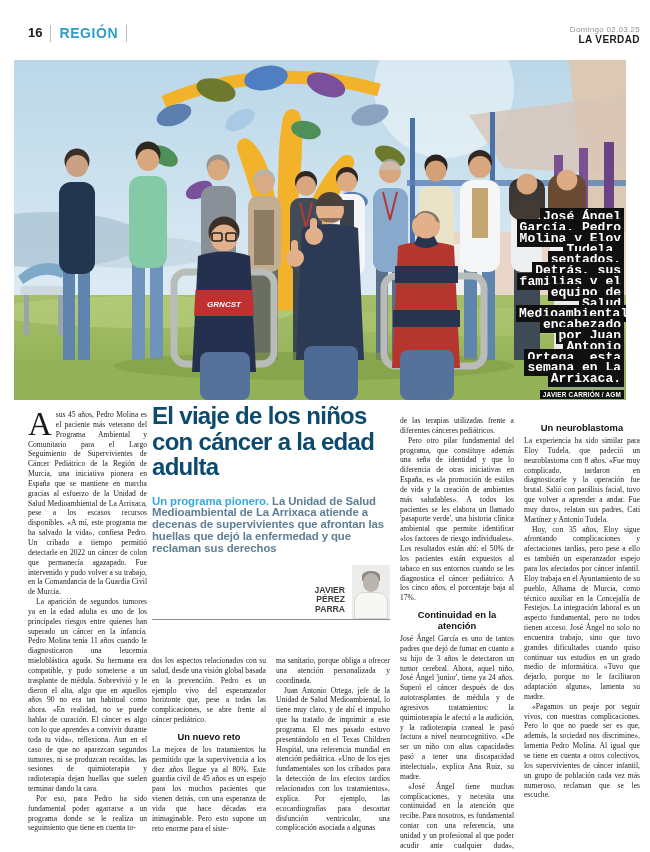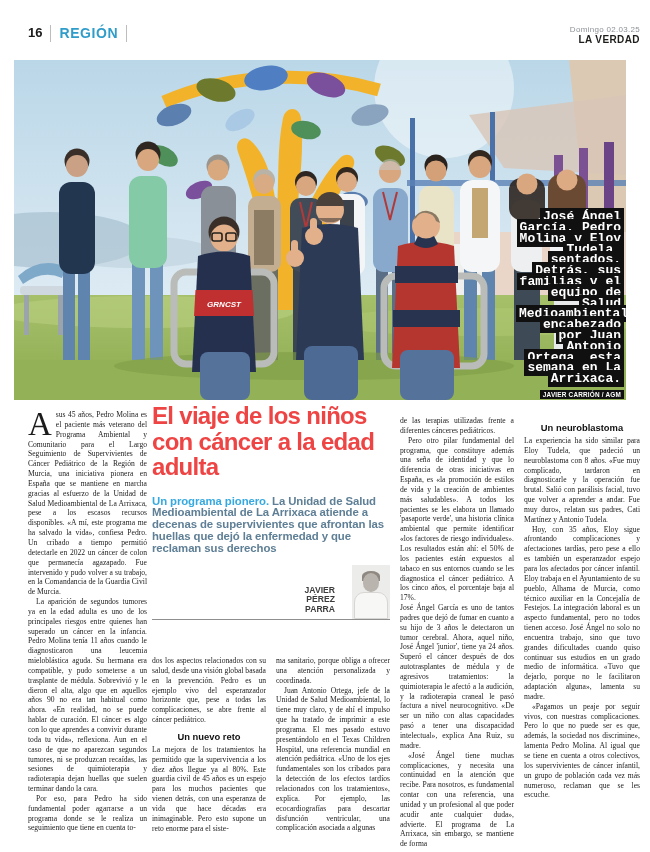--- a/index.html
+++ b/index.html
@@ -28,27 +28,27 @@
   .caption span { background:#101010; padding:1px 3px;
                   -webkit-box-decoration-break:clone; box-decoration-break:clone; }
   .credit { position:absolute; right:2px; bottom:2px; text-align:right;
             font-family:"Liberation Sans", sans-serif; font-size:6.4px; font-weight:bold;
             color:#fff; letter-spacing:0.2px; }
   .credit span { background:#101010; padding:1px 3px; }
 
   
   .head-block { position:absolute; left:152px; top:403px; width:238px; }
   .headline { font-family:"Liberation Sans", sans-serif; font-weight:bold;
-              font-size:24px; line-height:25.5px; letter-spacing:-0.7px; color:#ef4444; }
+              font-size:24px; line-height:25.5px; letter-spacing:-0.7px; color:#0c4a6e; }
   .standfirst { margin-top:16px; font-family:"Liberation Sans", sans-serif;
                 font-weight:bold; font-size:11.4px; line-height:11.8px; letter-spacing:-0.1px; }
   .sf-lead { color:#36a9e0; }
   .sf-rest { color:#5e7f95; }
   .byline-row { margin-top:8px; height:58px; display:flex; justify-content:flex-end;
-                align-items:flex-end; gap:17px; border-bottom:1px solid #8f8f8f; }
+                align-items:flex-end; gap:7px; border-bottom:1px solid #8f8f8f; }
   .byline { width:48px; text-align:right; font-family:"Liberation Sans", sans-serif;
             font-size:8.6px; font-weight:bold; color:#3c3c3c; line-height:9.6px;
             margin-bottom:5px; }
   .portrait { width:38px; height:54px; background:#ececea; position:relative; overflow:hidden; }
   .portrait .p-head { position:absolute; left:11px; top:8px; width:16px; height:19px;
                       border-radius:50% 50% 48% 48%; background:#b9b4ae; }
   .portrait .p-hair { position:absolute; left:10px; top:6px; width:18px; height:10px;
                       border-radius:50% 50% 0 0; background:#8e8880; }
   .portrait .p-body { position:absolute; left:2px; top:27px; width:34px; height:27px;
                       border-radius:10px 10px 0 0; background:#f7f7f6;
@@ -302,20 +302,21 @@
   </div>
 
   <div class="col col3">
     <p class="np">ma sanitario, porque obliga a ofrecer una atención personalizada y coordinada.</p>
     <p>Juan Antonio Ortega, jefe de la Unidad de Salud Medioambiental, lo tiene muy claro, y de ahí el impulso que ha tratado de imprimir a este programa. El mes pasado estuvo presentándolo en el Texas Children Hospital, una referencia mundial en atención pediátrica. «Uno de los ejes fundamentales son los cribados para la detección de los efectos tardíos relacionados con los tratamientos», explica. Por ejemplo, las ecocardiografías para descartar disfunción ventricular, una complicación asociada a algunas</p>
   </div>
 
   <div class="col col4">
     <p class="np">de las terapias utilizadas frente a diferentes cánceres pediátricos.</p>
     <p>Pero otro pilar fundamental del programa, que constituye además una seña de identidad y que lo diferencia de otras iniciativas en España, es «la promoción de estilos de vida y la creación de ambientes más saludables». A todos los pacientes se les elabora un llamado 'pasaporte verde', una historia clínica ambiental que permite identificar «los factores de riesgo individuales». Los resultados están ahí: el 50% de los pacientes están expuestos al tabaco en sus entornos cuando se les diagnostica el cáncer pediátrico. A los cinco años, el porcentaje baja al 17%.</p>
+    <div class="subhead">Continuidad en la atención</div>
     <p class="np">José Ángel García es uno de tantos padres que dejó de fumar en cuanto a su hijo de 3 años le detectaron un tumor cerebral. Ahora, aquel niño, José Ángel 'junior', tiene ya 24 años. Superó el cáncer después de dos autotrasplantes de médula y de agresivos tratamientos: la quimioterapia le afectó a la audición, y la radioterapia craneal le pasó factura a nivel neurocognitivo. «De ser un niño con altas capacidades pasó a tener una discapacidad intelectual», explica Ana Ruiz, su madre.</p>
     <p>«José Ángel tiene muchas complicaciones, y necesita una continuidad en la atención que recibe. Para nosotros, es fundamental contar con una referencia, una unidad y un profesional al que poder acudir ante cualquier duda», advierte. El programa de La Arrixaca, sin embargo, se mantiene de forma</p>
   </div>
 
   <div class="col col5">
     <div class="subhead">Un neuroblastoma</div>
     <p class="np">La experiencia ha sido similar para Eloy Tudela, que padeció un neuroblastoma con 8 años. «Fue muy complicado, tardaron en diagnosticarle y la operación fue brutal. Salió con parálisis facial, tuvo que volver a aprender a andar. Fue muy duro», relatan sus padres, Cati Martínez y Antonio Tudela.</p>
     <p>Hoy, con 35 años, Eloy sigue afrontando complicaciones y afectaciones tardías, pero pese a ello es también un esperanzador espejo para los afectados por cáncer infantil. Eloy trabaja en el Ayuntamiento de su pueblo, Alhama de Murcia, como técnico auxiliar en la Concejalía de Festejos. La integración laboral es un aspecto fundamental, pero no todos tienen acceso. José Ángel no solo no encuentra trabajo, sino que tuvo grandes dificultades cuando quiso continuar sus estudios en un grado medio de informática. «Tuvo que dejarlo, porque no le facilitaron adaptación alguna», lamenta su madre.</p>
     <p>«Pagamos un peaje por seguir vivos, con nuestras complicaciones. Pero lo que no puede ser es que, además, la sociedad nos discrimine», lamenta Pedro Molina. Al igual que se tiene en cuenta a otros colectivos, los supervivientes de cáncer infantil, un grupo de población cada vez más numeroso, reclaman que se les escuche.</p>
   </div>

